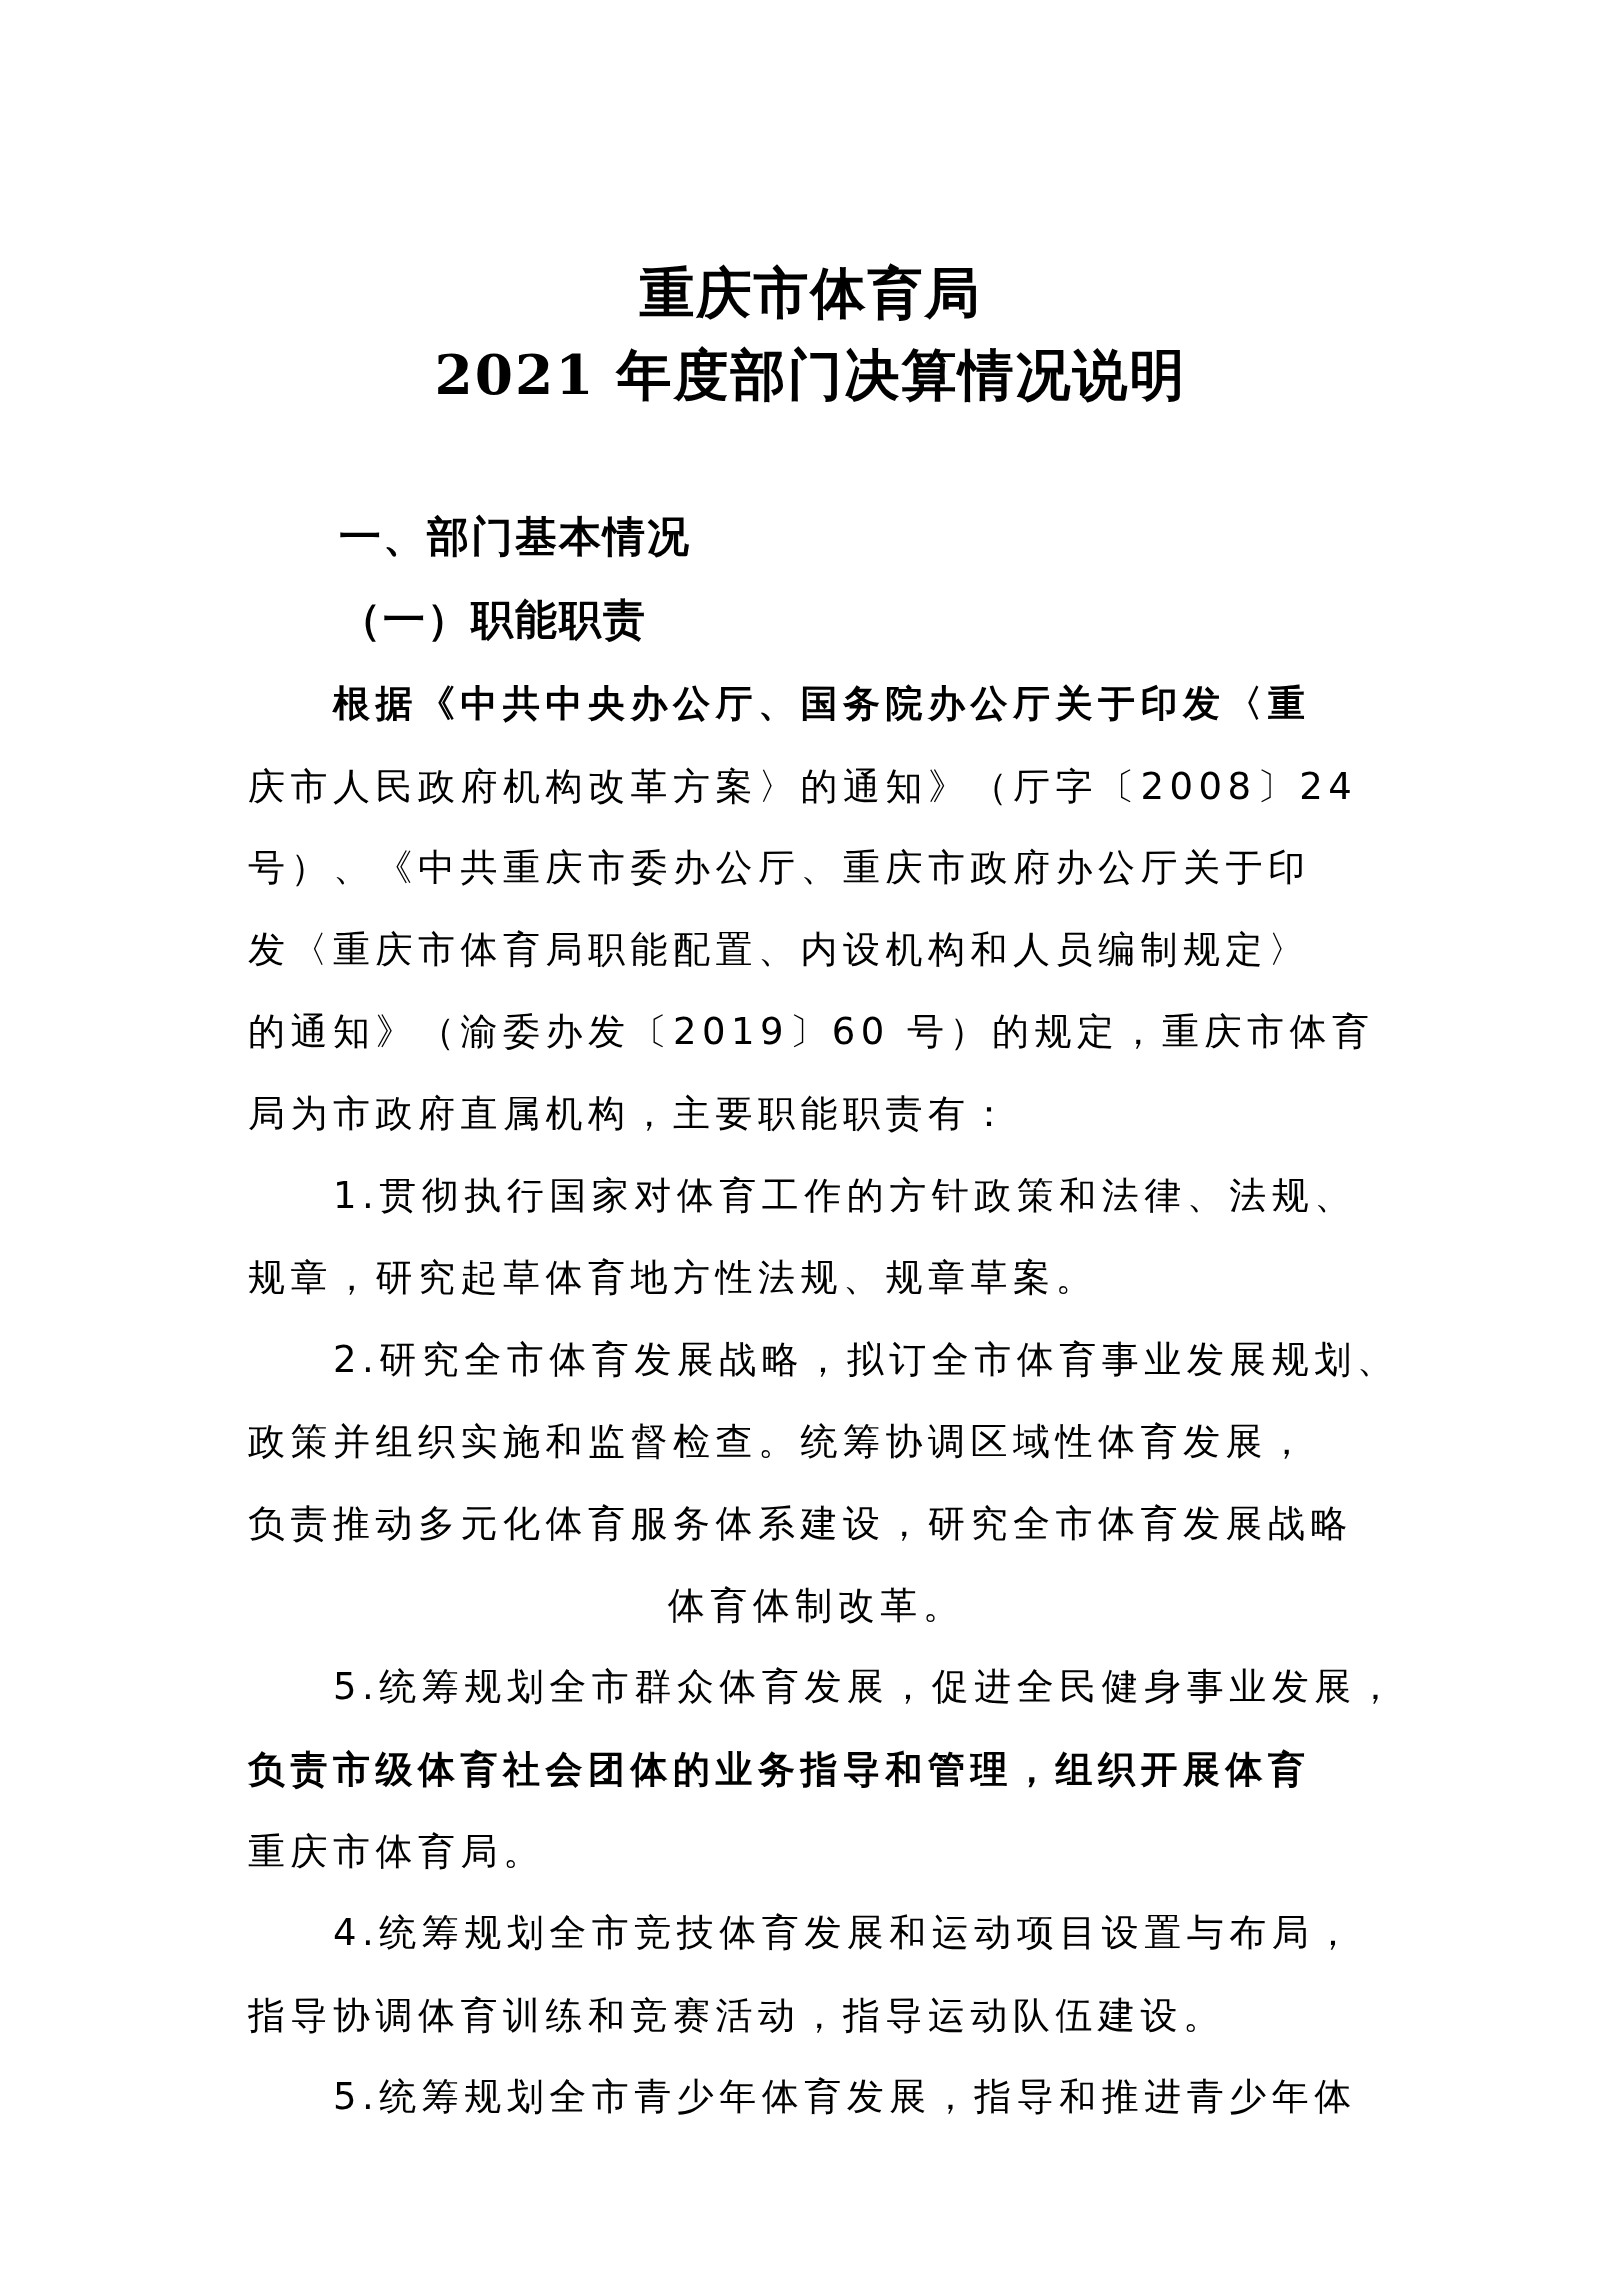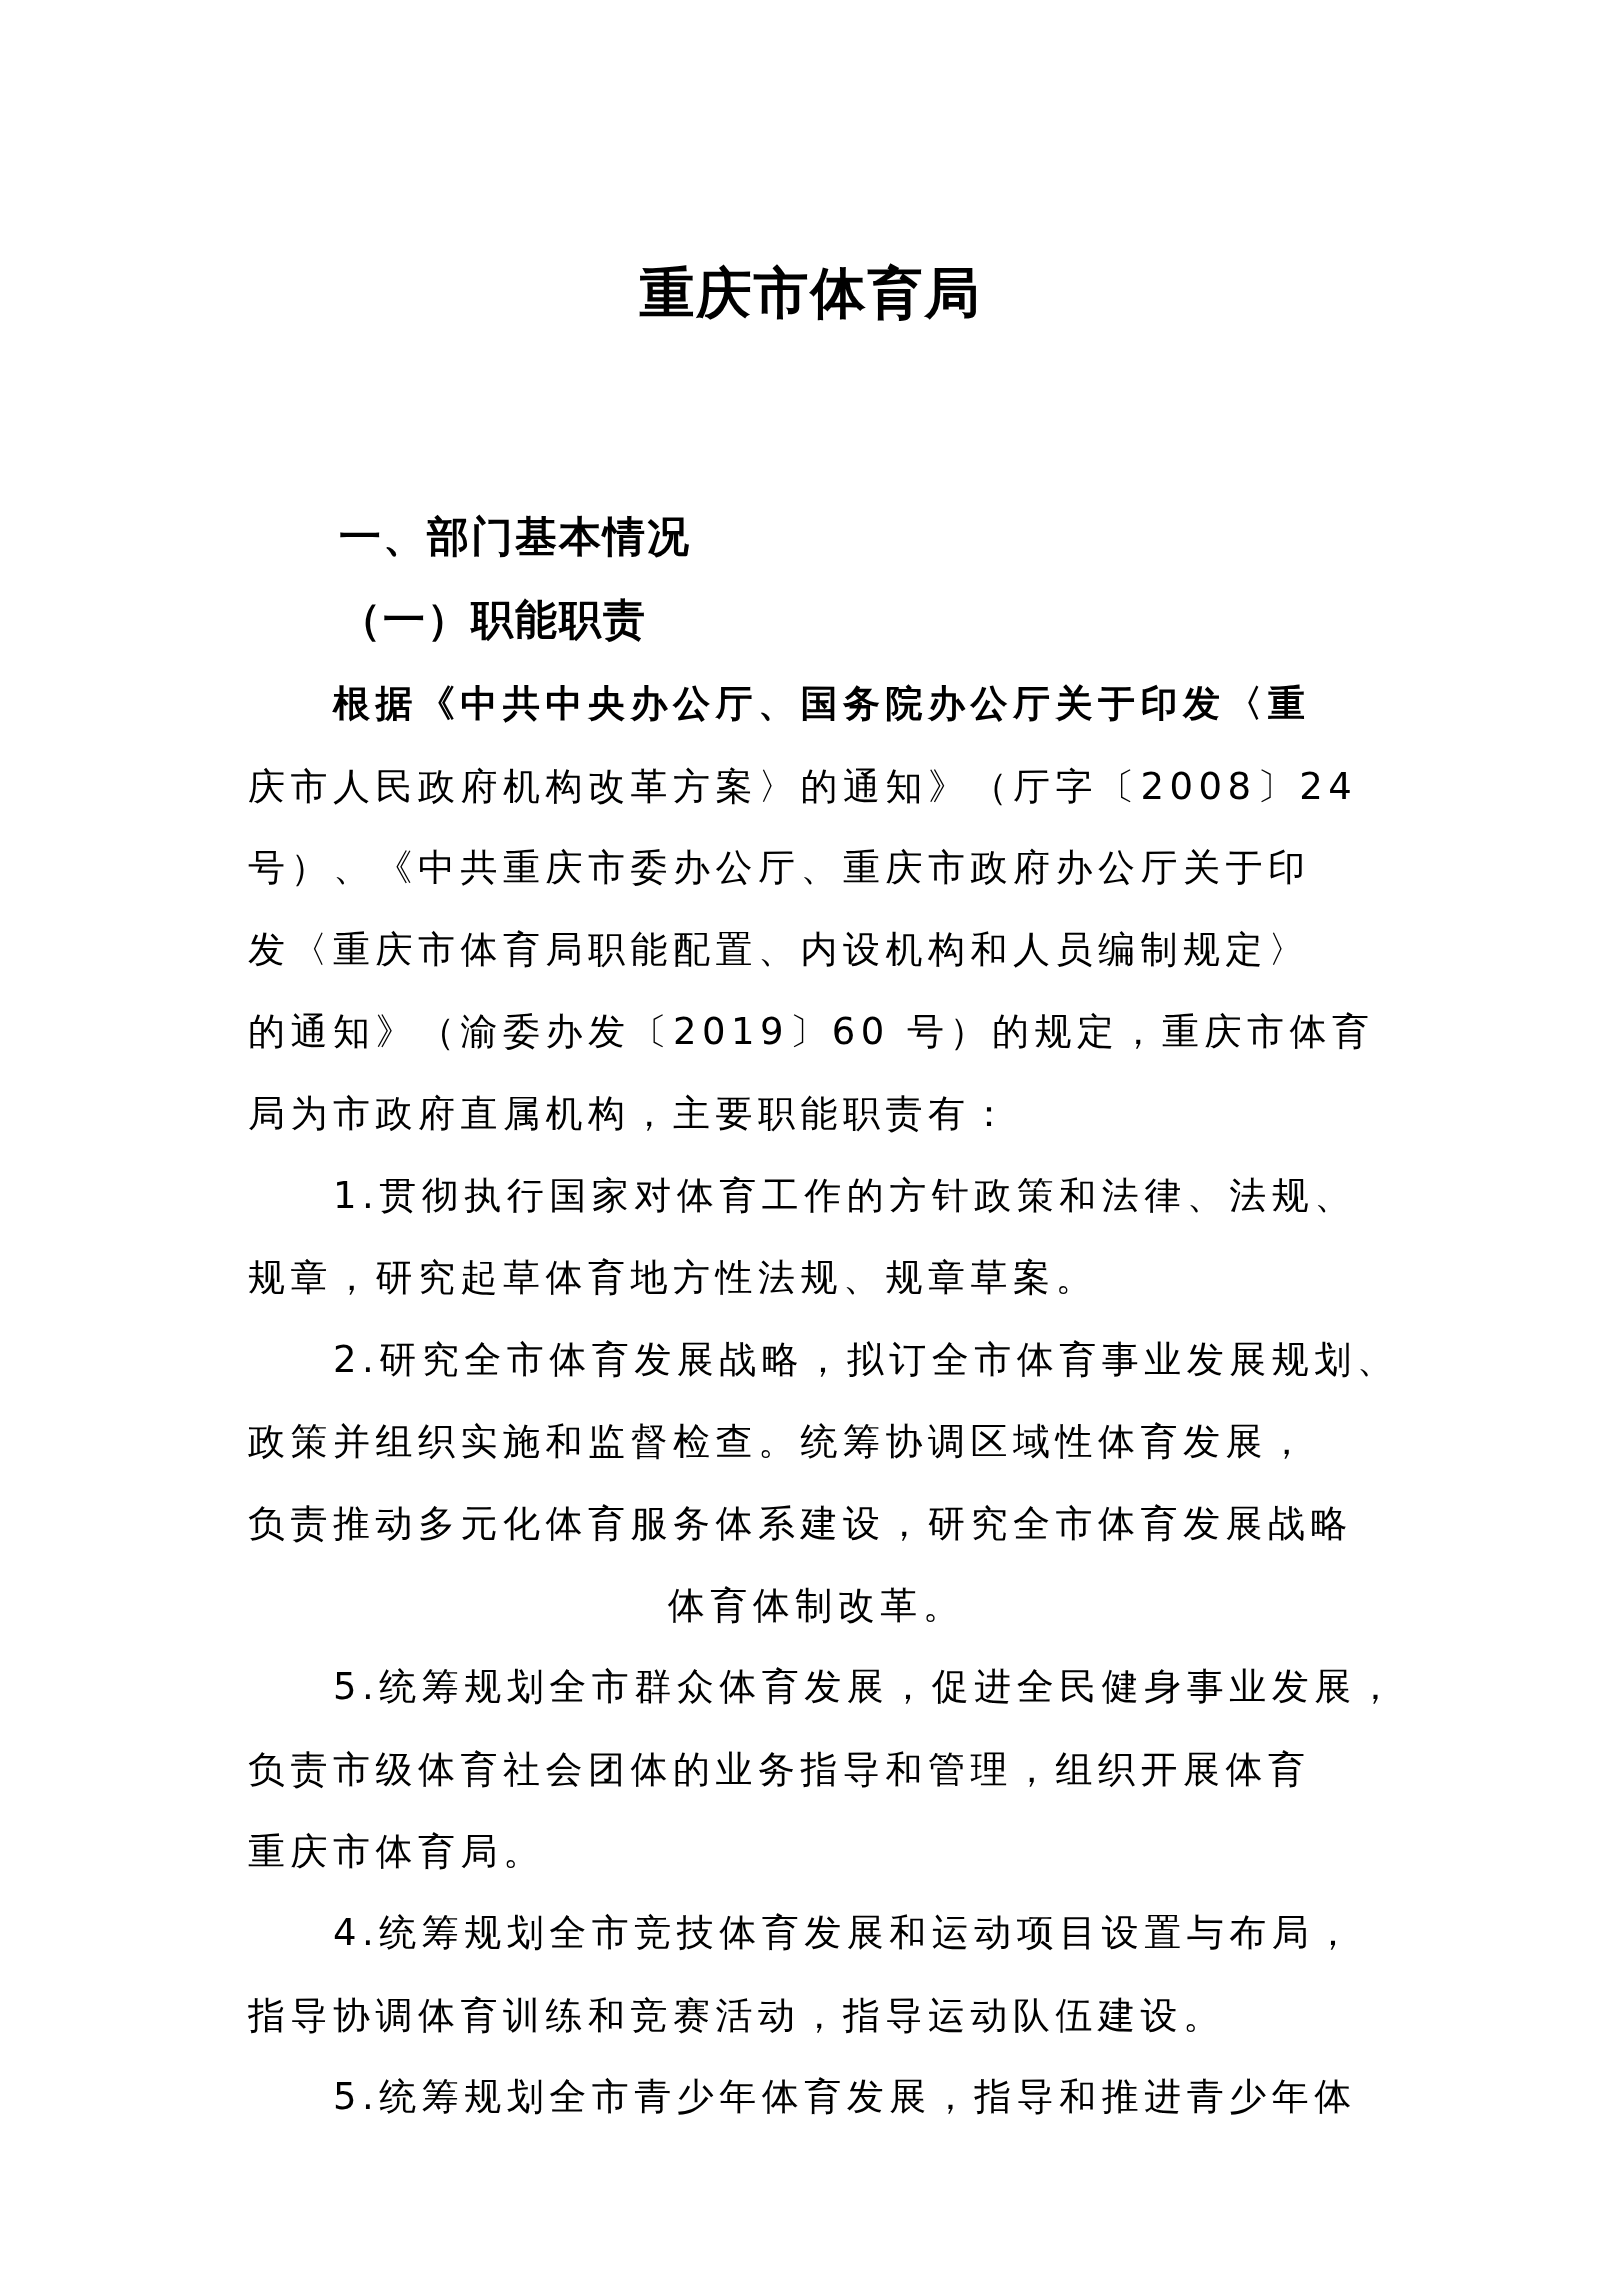--- a/index.html
+++ b/index.html
@@ -59,41 +59,42 @@
       font-family: "DejaVu Sans", "Liberation Sans", sans-serif;
     }
     .line.indent { left: 333px; }
   </style>
 </head>
 <body>
 
 <div class="page">
 
   <div class="title t1">重庆市体育局</div>
+  <div class="title t2">2021 年度部门决算情况说明</div>
 
   <div class="heading h1">一、部门基本情况</div>
   <div class="heading h2">（一）职能职责</div>
 
   <div class="line indent" style="top:623px;font-weight:bold;">根据《中共中央办公厅、国务院办公厅关于印发〈重</div>
   <div class="line" style="top:706px;">庆市人民政府机构改革方案〉的通知》（厅字〔2008〕24</div>
   <div class="line" style="top:787px;">号）、《中共重庆市委办公厅、重庆市政府办公厅关于印</div>
   <div class="line" style="top:869px;">发〈重庆市体育局职能配置、内设机构和人员编制规定〉</div>
   <div class="line" style="top:951px;">的通知》（渝委办发〔2019〕60 号）的规定，重庆市体育</div>
   <div class="line" style="top:1033px;">局为市政府直属机构，主要职能职责有：</div>
 
   <div class="line indent" style="top:1115px;">1.贯彻执行国家对体育工作的方针政策和法律、法规、</div>
   <div class="line" style="top:1197px;">规章，研究起草体育地方性法规、规章草案。</div>
 
   <div class="line indent" style="top:1279px;">2.研究全市体育发展战略，拟订全市体育事业发展规划、</div>
   <div class="line" style="top:1361px;">政策并组织实施和监督检查。统筹协调区域性体育发展，</div>
   <div class="line" style="top:1443px;">负责推动多元化体育服务体系建设，研究全市体育发展战略</div>
   <div class="line" style="top:1525px;text-align:center;">体育体制改革。</div>
 
   <div class="line indent" style="top:1606px;">5.统筹规划全市群众体育发展，促进全民健身事业发展，</div>
-  <div class="line" style="top:1689px;">负责市级体育社会团体的业务指导和管理，组织开展体育</div>
+  <div class="line" style="top:1689px;font-weight:bold;">负责市级体育社会团体的业务指导和管理，组织开展体育</div>
   <div class="line" style="top:1771px;">重庆市体育局。</div>
 
   <div class="line indent" style="top:1852px;">4.统筹规划全市竞技体育发展和运动项目设置与布局，</div>
   <div class="line" style="top:1935px;">指导协调体育训练和竞赛活动，指导运动队伍建设。</div>
 
   <div class="line indent" style="top:2016px;">5.统筹规划全市青少年体育发展，指导和推进青少年体</div>
 
 </div>
 
 

